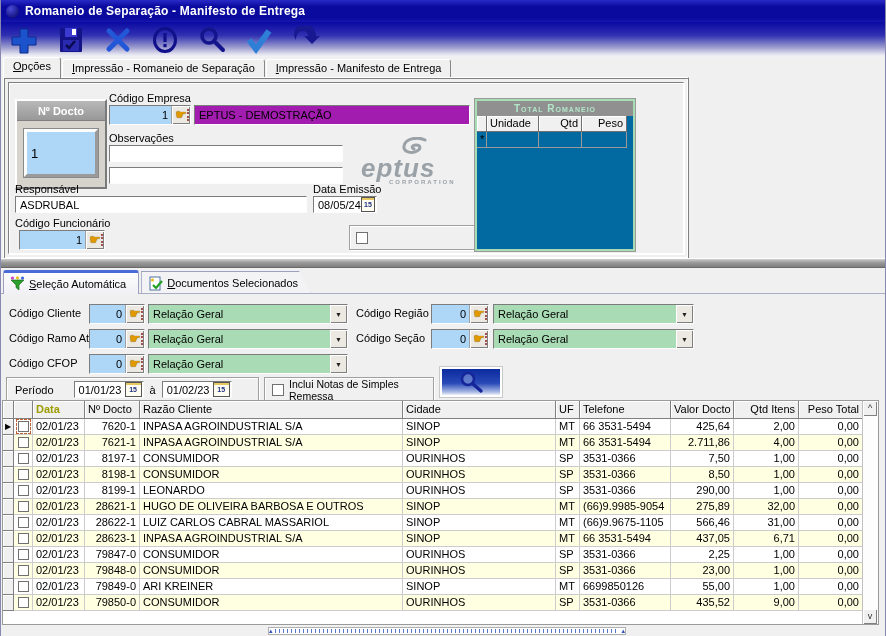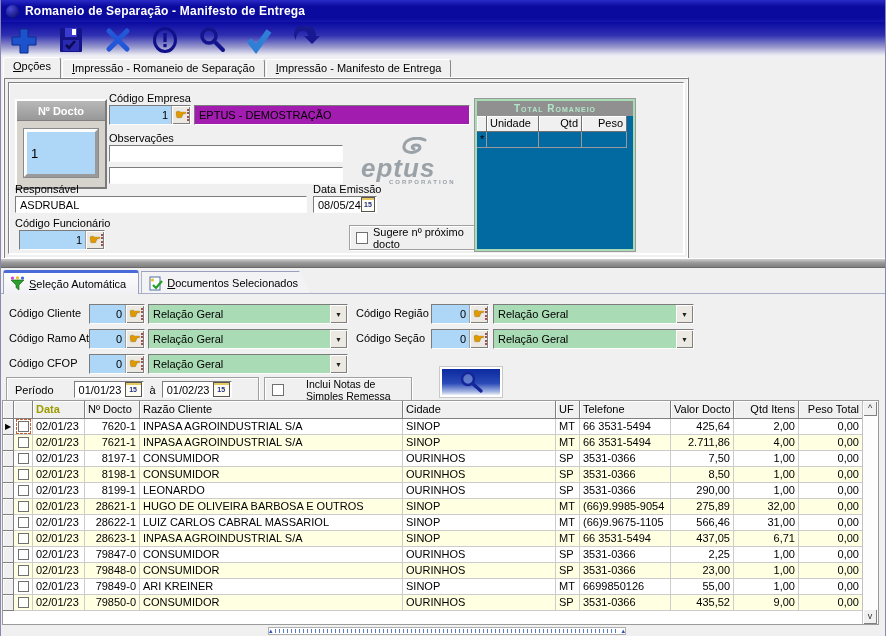--- a/index.html
+++ b/index.html
@@ -238,21 +238,20 @@
       <span class="lbl" style="left:6px;top:134px;">Código Funcionário</span>
       <div class="field-blue sunken" style="position:absolute;left:10px;top:147px;width:86px;height:20px;">
         <span class="num">1</span>
         <span class="hand-btn">
             <span class="hand-glyph">☛</span>
           </span>
       </div>
 
       <div class="groove" style="position:absolute;left:340px;top:142px;width:136px;height:25px;display:flex;align-items:center;gap:5px;padding-left:6px;">
         <span class="checkbox"></span>
-        <span>Sugere nº próximo docto</span>
       </div>
 
       <div class="total-panel">
         <div class="total-head">Total Romaneio</div>
         <div class="tr-grid">
           <div class="tr-row">
             <span class="tr-cell tr-h" style="width:10px;"></span>
             <span class="tr-cell tr-h" style="width:52px;">Unidade</span>
             <span class="tr-cell tr-h num" style="width:43px;">Qtd Itens</span>
             <span class="tr-cell tr-h num" style="width:45px;">Peso Total</span>
@@ -356,21 +355,21 @@
       <div class="field-white sunken" style="width:70px;height:17px;margin-left:20px;">
         <span>01/01/23</span>
         <span class="cal-btn">15</span>
       </div>
       <span style="margin:0 6px;">à</span>
       <div class="field-white sunken" style="width:70px;height:17px;">
         <span>01/02/23</span>
         <span class="cal-btn">15</span>
       </div>
     </div>
-    <div class="groove" style="position:absolute;left:263px;top:83px;width:148px;height:25px;display:flex;align-items:center;gap:22px;padding-left:7px;">
+    <div class="groove" style="position:absolute;left:263px;top:83px;width:170px;height:25px;display:flex;align-items:center;gap:5px;padding-left:7px;">
       <span class="checkbox"></span>
       <span style="font-size:10.5px;">Inclui Notas de Simples Remessa</span>
     </div>
 
     <div class="search-big">
       <div class="inner">
         <svg width="28" height="24" viewBox="0 0 28 24">
           <circle cx="11" cy="9" r="6" fill="#b8d0f0" fill-opacity=".4" stroke="#15259a" stroke-width="2.6"></circle>
           <line x1="15.5" y1="13.5" x2="24" y2="21" stroke="#15259a" stroke-width="3.4" stroke-linecap="round"></line>
         </svg>

